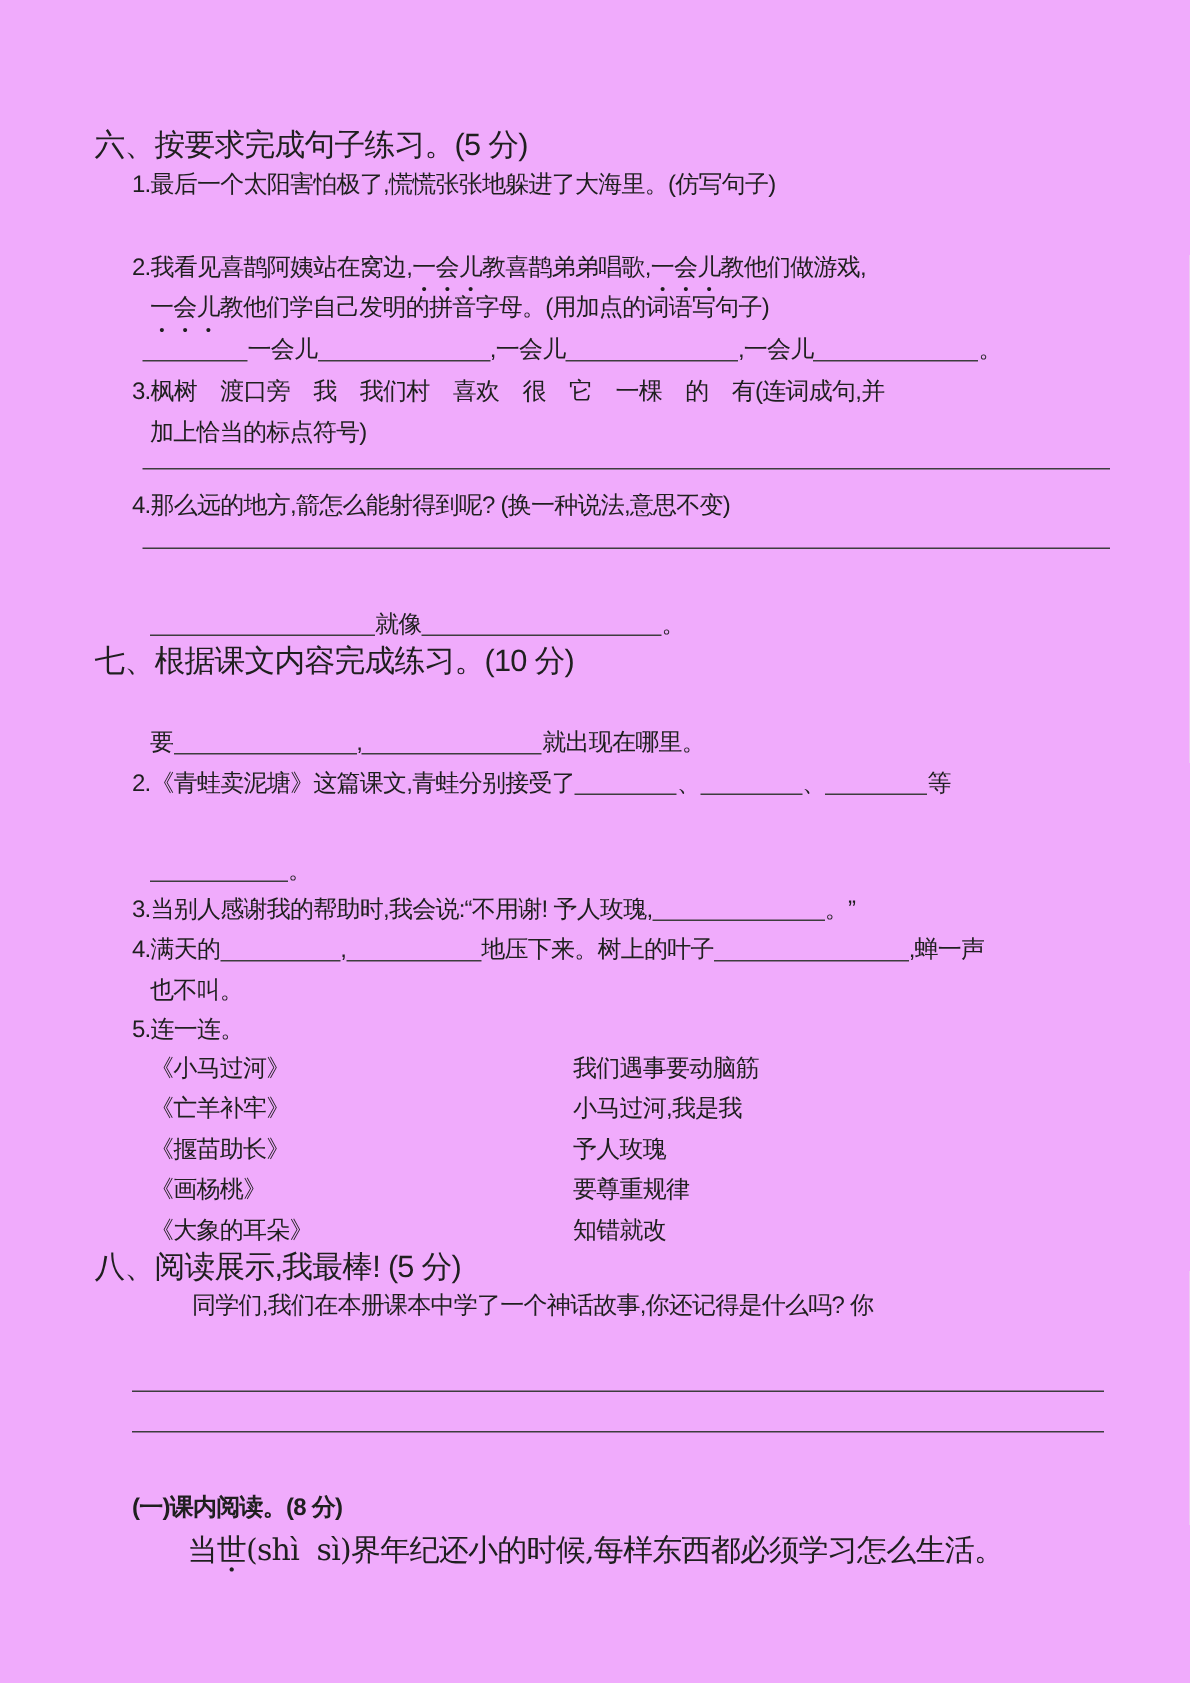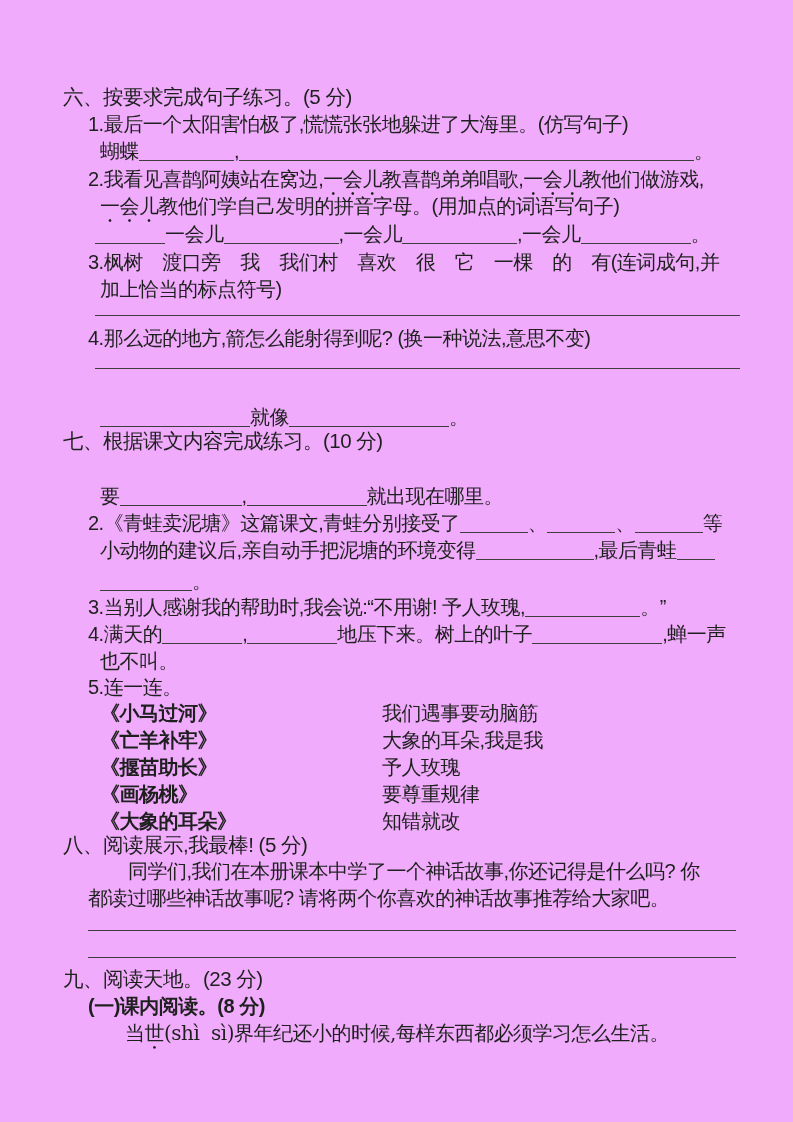--- a/index.html
+++ b/index.html
@@ -3,83 +3,79 @@
 <meta charset="utf-8">
 <style>
   html,body { margin:0; padding:0; background:#e8e8e8; }
   .page {
     position:relative; width:793px; height:1122px; margin:0 auto;
     background:#f0abfc; color:#1f1f1f; overflow:hidden;
     font-family:"Liberation Sans","DejaVu Sans",sans-serif;
   }
   .line {
     position:absolute; white-space:nowrap;
-    font-size:20px; line-height:26px; letter-spacing:-0.5px;
+    font-size:16px; line-height:26px; letter-spacing:-0.5px;
   }
   .sec-title { font-size:20.5px; }
   .bold { font-weight:700; }
   .kai { font-family:"DejaVu Serif","Liberation Serif",serif; font-size:20px; }
   .blank {
     display:inline-block; height:15px; border-bottom:1.5px solid #3d3d3d;
     vertical-align:-3px;
   }
   .dch { position:relative; display:inline-block; }
   .dch::after {
     content:"\2022"; position:absolute; left:50%; bottom:-7px;
     transform:translateX(-50%); font-size:10px; line-height:1; color:#1f1f1f;
   }
-  .match-left { display:inline-block; width:282px;font-weight:bold; }
+  .match-left { display:inline-block; width:282px; }
 </style>
 </head>
 <body>
 
 <div class="page">
 
   <div class="line sec-title" style="left:63px;top:84px">六、按要求完成句子练习。(5 分)</div>
   <div class="line" style="left:88px;top:111px">1.最后一个太阳害怕极了,慌慌张张地躲进了大海里。(仿写句子)</div>
-  <div class="line" style="left:100px;top:138px"><span>蝴蝶</span><span class="blank" style="width: 95px;"></span><span>,</span><span class="blank" style="width: 455px;"></span><span>。</span></div>
   <div class="line" style="left:88px;top:166px"><span>2.我看见喜鹊阿姨站在窝边,</span><span class="dch">一</span><span class="dch">会</span><span class="dch">儿</span><span>教喜鹊弟弟唱歌,</span><span class="dch">一</span><span class="dch">会</span><span class="dch">儿</span><span>教他们做游戏,</span></div>
   <div class="line" style="left:100px;top:193px"><span class="dch">一</span><span class="dch">会</span><span class="dch">儿</span><span>教他们学自己发明的拼音字母。(用加点的词语写句子)</span></div>
   <div class="line" style="left:95px;top:221px"><span class="blank" style="width: 70px;"></span><span>一会儿</span><span class="blank" style="width: 115px;"></span><span>,一会儿</span><span class="blank" style="width: 115px;"></span><span>,一会儿</span><span class="blank" style="width: 110px;"></span><span>。</span></div>
   <div class="line" style="left:88px;top:249px">3.枫树　渡口旁　我　我们村　喜欢　很　它　一棵　的　有(连词成句,并</div>
   <div class="line" style="left:100px;top:276px">加上恰当的标点符号)</div>
   <div class="line" style="left:95px;top:293px"><span class="blank" style="width: 645px;"></span></div>
   <div class="line" style="left:88px;top:325px">4.那么远的地方,箭怎么能射得到呢? (换一种说法,意思不变)</div>
   <div class="line" style="left:95px;top:346px"><span class="blank" style="width: 645px;"></span></div>
   <div class="line" style="left:100px;top:404px"><span class="blank" style="width: 150px;"></span><span>就像</span><span class="blank" style="width: 160px;"></span><span>。</span></div>
 
   <div class="line sec-title" style="left:63px;top:428px">七、根据课文内容完成练习。(10 分)</div>
   <div class="line" style="left:100px;top:483px"><span>要</span><span class="blank" style="width: 122px;"></span><span>,</span><span class="blank" style="width: 120px;"></span><span>就出现在哪里。</span></div>
   <div class="line" style="left:88px;top:510px"><span>2.《青蛙卖泥塘》这篇课文,青蛙分别接受了</span><span class="blank" style="width: 68px;"></span><span>、</span><span class="blank" style="width: 68px;"></span><span>、</span><span class="blank" style="width: 68px;"></span><span>等</span></div>
-  <div class="line" style="left:100px;top:537px"><span>小动物的建议后,亲自动手把泥塘的环境变得</span><span class="blank" style="width: 118px;"></span><span>,最后青蛙</span><span class="blank" style="width: 38px;"></span></div>
   <div class="line" style="left:100px;top:568px"><span class="blank" style="width: 92px;"></span><span>。</span></div>
   <div class="line" style="left:88px;top:594px"><span>3.当别人感谢我的帮助时,我会说:“不用谢! 予人玫瑰,</span><span class="blank" style="width: 115px;"></span><span>。”</span></div>
   <div class="line" style="left:88px;top:621px"><span>4.满天的</span><span class="blank" style="width: 80px;"></span><span>,</span><span class="blank" style="width: 90px;"></span><span>地压下来。树上的叶子</span><span class="blank" style="width: 130px;"></span><span>,蝉一声</span></div>
   <div class="line" style="left:100px;top:648px">也不叫。</div>
   <div class="line" style="left:88px;top:674px">5.连一连。</div>
 
   <div class="line" style="left:100px;top:700px">
     <span class="match-left">《小马过河》</span><span>我们遇事要动脑筋</span>
   </div>
   <div class="line" style="left:100px;top:727px">
-    <span class="match-left">《亡羊补牢》</span><span>大象的耳朵,我是我</span>
+    <span class="match-left">《亡羊补牢》</span><span>小马过河,我是我</span>
   </div>
   <div class="line" style="left:100px;top:754px">
     <span class="match-left">《揠苗助长》</span><span>予人玫瑰</span>
   </div>
   <div class="line" style="left:100px;top:781px">
     <span class="match-left">《画杨桃》</span><span>要尊重规律</span>
   </div>
   <div class="line" style="left:100px;top:808px">
     <span class="match-left">《大象的耳朵》</span><span>知错就改</span>
   </div>
 
   <div class="line sec-title" style="left:63px;top:832px">八、阅读展示,我最棒! (5 分)</div>
   <div class="line" style="left:128px;top:858px">同学们,我们在本册课本中学了一个神话故事,你还记得是什么吗? 你</div>
-  <div class="line" style="left:88px;top:885px">都读过哪些神话故事呢? 请将两个你喜欢的神话故事推荐给大家吧。</div>
   <div class="line" style="left:88px;top:908px"><span class="blank" style="width: 648px;"></span></div>
   <div class="line" style="left:88px;top:935px"><span class="blank" style="width: 648px;"></span></div>
 
-  <div class="line sec-title" style="left:63px;top:966px">九、阅读天地。(23 分)</div>
   <div class="line bold" style="left:88px;top:993px">(一)课内阅读。(8 分)</div>
   <div class="line kai" style="left:125px;top:1020px"><span>当</span><span class="dch">世</span><span>(shì&nbsp;&nbsp;sì)界年纪还小的时候,每样东西都必须学习怎么生活。</span></div>
 
 </div>
 
 </body></html>

